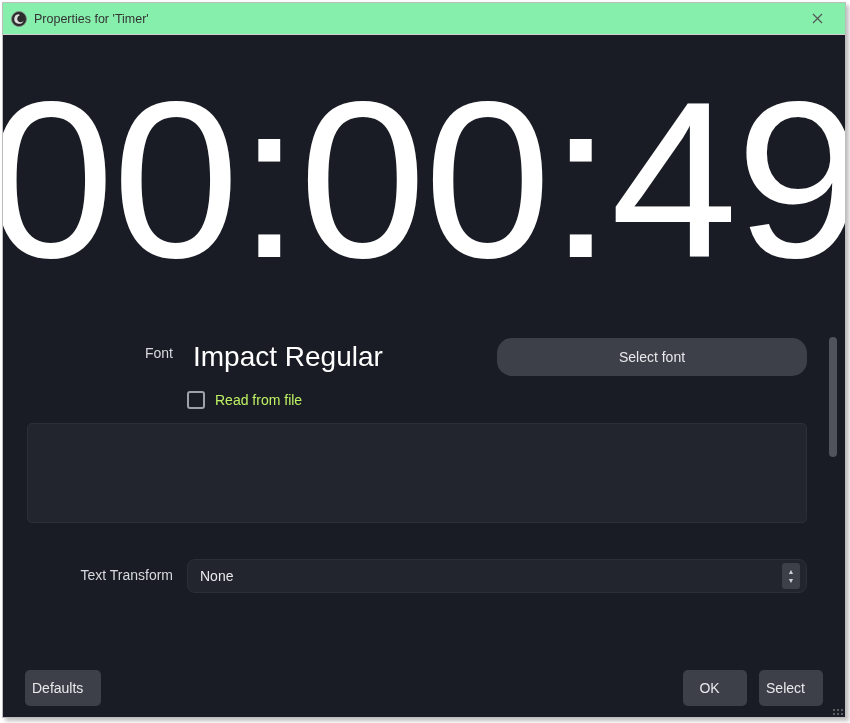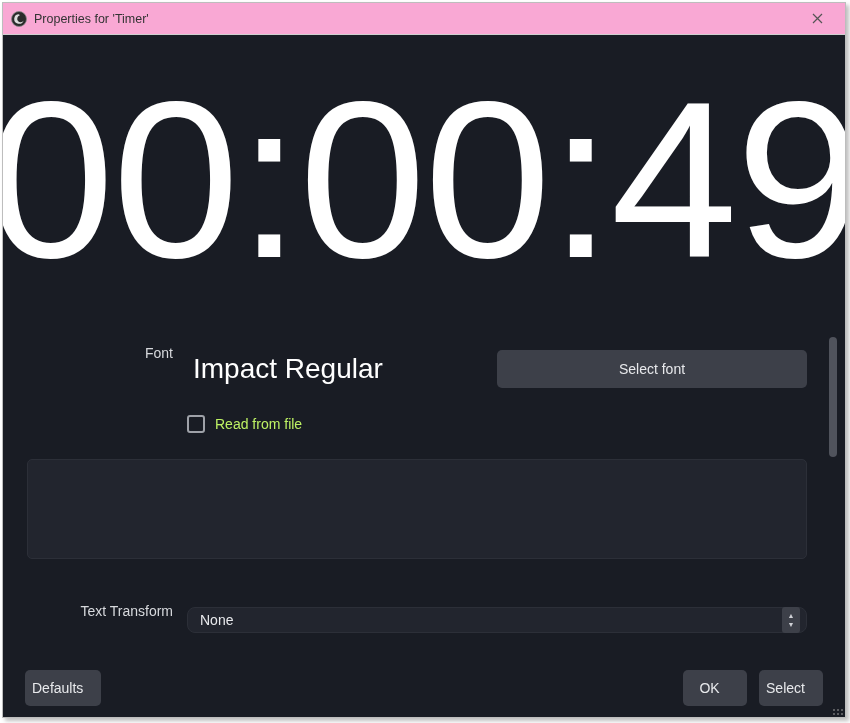--- a/index.html
+++ b/index.html
@@ -4,21 +4,21 @@
 <style>
   * { box-sizing: border-box; margin: 0; padding: 0; }
   html, body { width: 850px; height: 723px; font-family: -apple-system, BlinkMacSystemFont, "Segoe UI", Arial, sans-serif; background: #fff; overflow: hidden; }
   .window {
     width: 844px; height: 716px; margin: 2px 0 0 2px;
     background: #191c24; border: 1px solid #bdbdbd; position: relative;
     display: flex; flex-direction: column;
     box-shadow: 3px 3px 4px rgba(0,0,0,0.25);
   }
   .titlebar {
-    height: 32px; background: #f9a8d4; color: #333;
+    height: 32px; background: #86efac; color: #333;
     display: flex; align-items: center; padding: 0 8px;
     border-bottom: 1px solid #d0d0d0; flex-shrink: 0;
     font-size: 12.5px;
   }
   .titlebar .app-icon { width: 16px; height: 16px; margin-right: 7px; display:flex; align-items:center; justify-content:center; }
   .titlebar .title { flex: 1; }
   .titlebar .close { width: 40px; text-align: center; color: #555; font-size: 14px; cursor: pointer; }
   .content { flex: 1; display: flex; flex-direction: column; overflow: hidden; }
   .preview {
     height: 290px; display: flex; align-items: center; justify-content: center;
@@ -35,47 +35,47 @@
     background: #50535c; border-radius: 4px;
   }
   .form-row {
     display: flex; align-items: flex-start; margin-bottom: 14px;
     color: #d7d9dd; font-size: 14px; justify-content: space-between;
   }
   .form-label {
     width: 160px; text-align: right; padding-right: 14px; padding-top: 8px;
     flex-shrink: 0;
   }
-  .form-field { flex: 1; display: flex; align-items: center; gap: 10px; padding-right: 14px; margin-top: 12px; }
+  .form-field { flex: 1; display: flex; align-items: center; gap: 10px; padding-right: 14px; }
   .font-display {
     flex: 0 0 300px; height: 40px; background: #191c24; color: #fff;
     font-family: Impact, "Arial Black", sans-serif; font-size: 28px;
     display: flex; align-items: center; padding: 0 6px;
   }
   .btn {
     background: #3d4049; color: #e8e9ec; border: none; border-radius: 5px;
     height: 34px; padding: 0 18px; font-size: 14px; cursor: pointer;
     display: inline-flex; align-items: center; justify-content: center;
   }
-  .btn.wide { flex: 1; height: 38px; }
+  .btn.wide { flex: 1; height: 38px; border-radius: 15px; }
   .checkbox-row { display: flex; align-items: center; gap: 10px; color: #bef264; font-size: 14px; padding-left: 0; }
   .checkbox {
     width: 18px; height: 18px; border: 2px solid #9ea1a8; border-radius: 3px;
     display: flex; align-items: center; justify-content: center; cursor: pointer;
     background: transparent;
   }
   .checkbox.checked::after {
     content: "✓"; color: #e8e9ec; font-size: 13px; font-weight: bold; line-height: 1;
   }
   .textarea {
     width: 100%; height: 100px; background: #22252e; border: 1px solid #2c2f38;
     border-radius: 5px; resize: none; color: #e8e9ec; font-size: 14px; padding: 8px;
   }
   .select {
-    width: 100%; height: 26px; background: #22252e; border: 1px solid #2c2f38;
+    width: 100%; height: 34px; background: #22252e; border: 1px solid #2c2f38;
     border-radius: 8px; color: #e8e9ec; font-size: 14px;
     display: flex; align-items: center; justify-content: space-between;
     padding: 0 6px 0 12px; cursor: pointer;
   }
   .spin {
     width: 18px; height: 26px; background: #3d4049; border-radius: 3px;
     display: flex; flex-direction: column; align-items: center; justify-content: center;
     color: #cfd1d6; font-size: 7px; line-height: 1; gap: 2px;
   }
   .footer {

